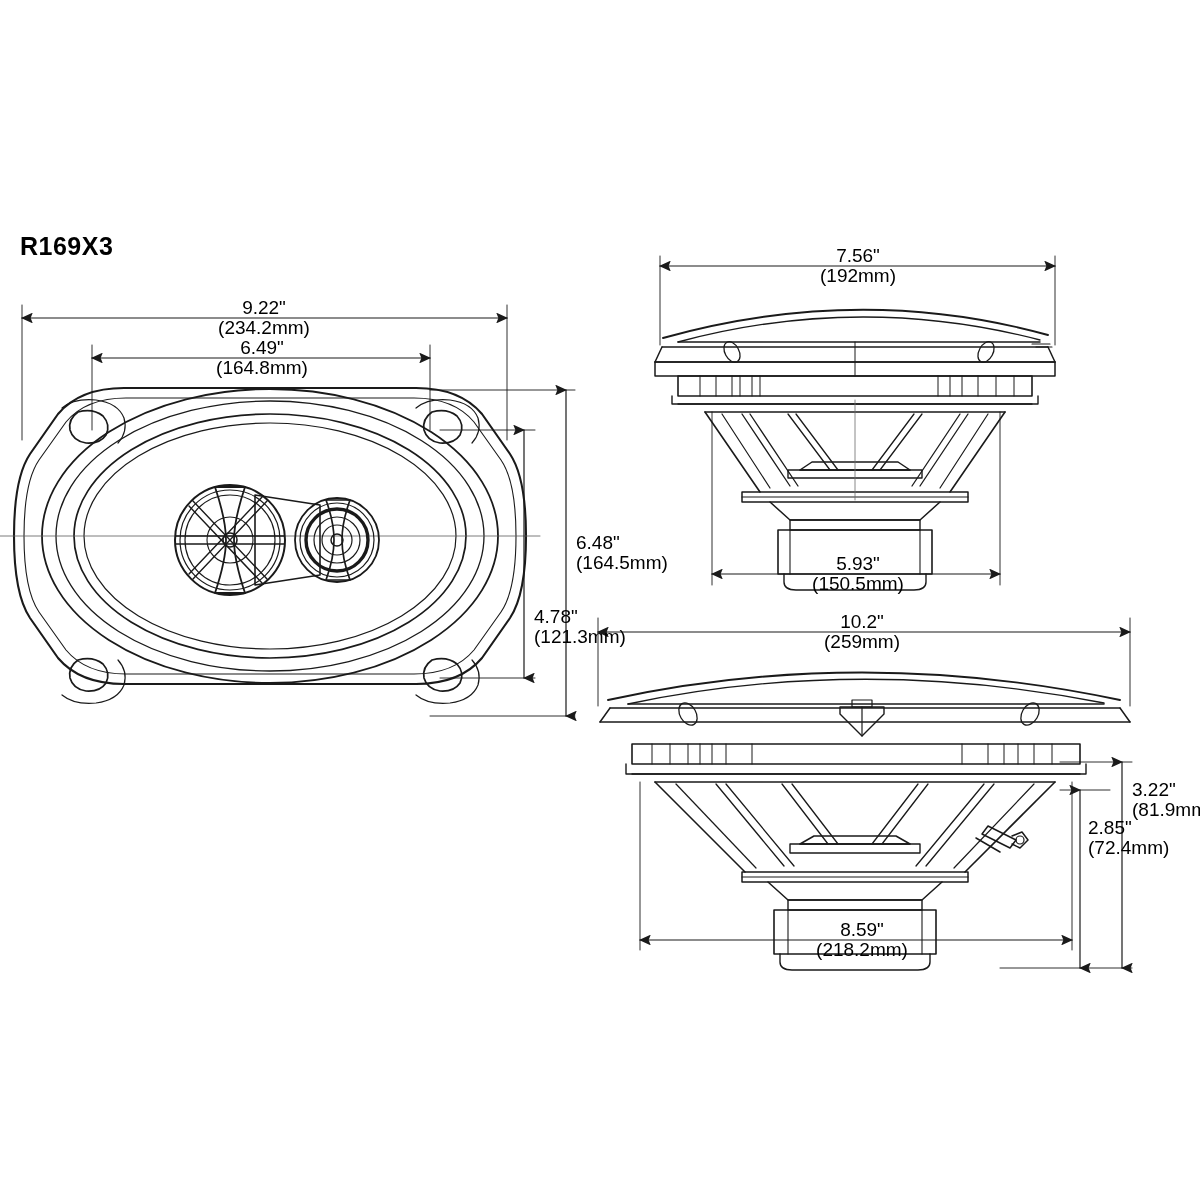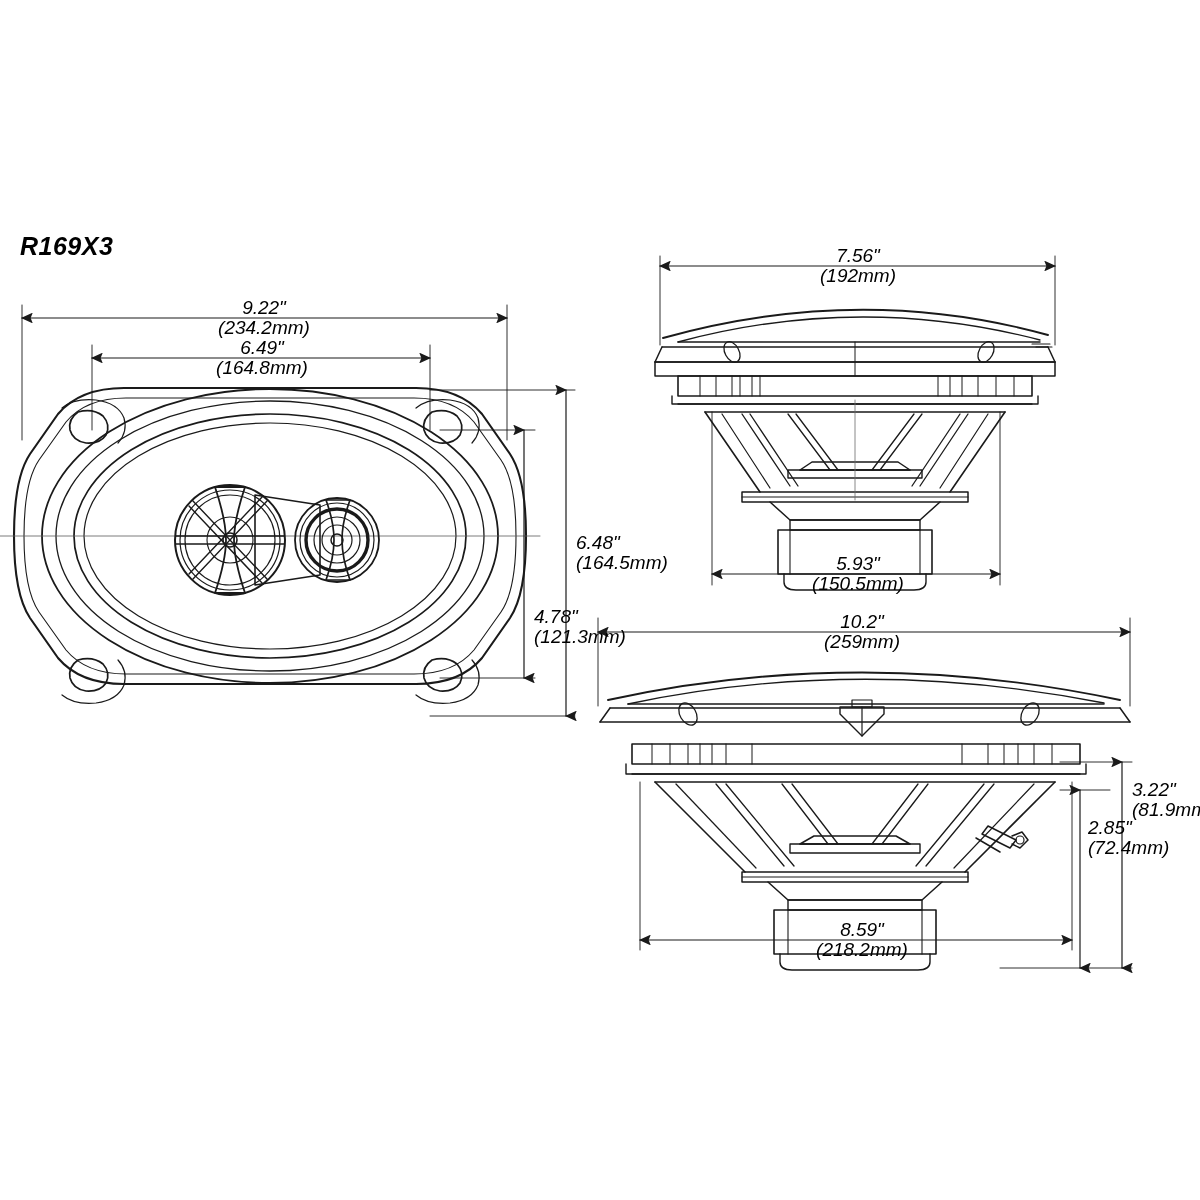--- a/index.html
+++ b/index.html
@@ -12,21 +12,20 @@
     width: 1200px;
     height: 1200px;
     font-family: "Liberation Sans", sans-serif;
     overflow: hidden;
   }
   #sheet {
     position: relative;
     width: 1200px;
     height: 1132px;
     background: #ffffff;
-    font-style: italic;
   }
   #model-title {
     position: absolute;
     left: 20px;
     top: 232px;
     font-size: 25px;
     font-weight: bold;
     color: #000000;
     letter-spacing: 0.5px;
     font-family: "Liberation Sans", sans-serif;

